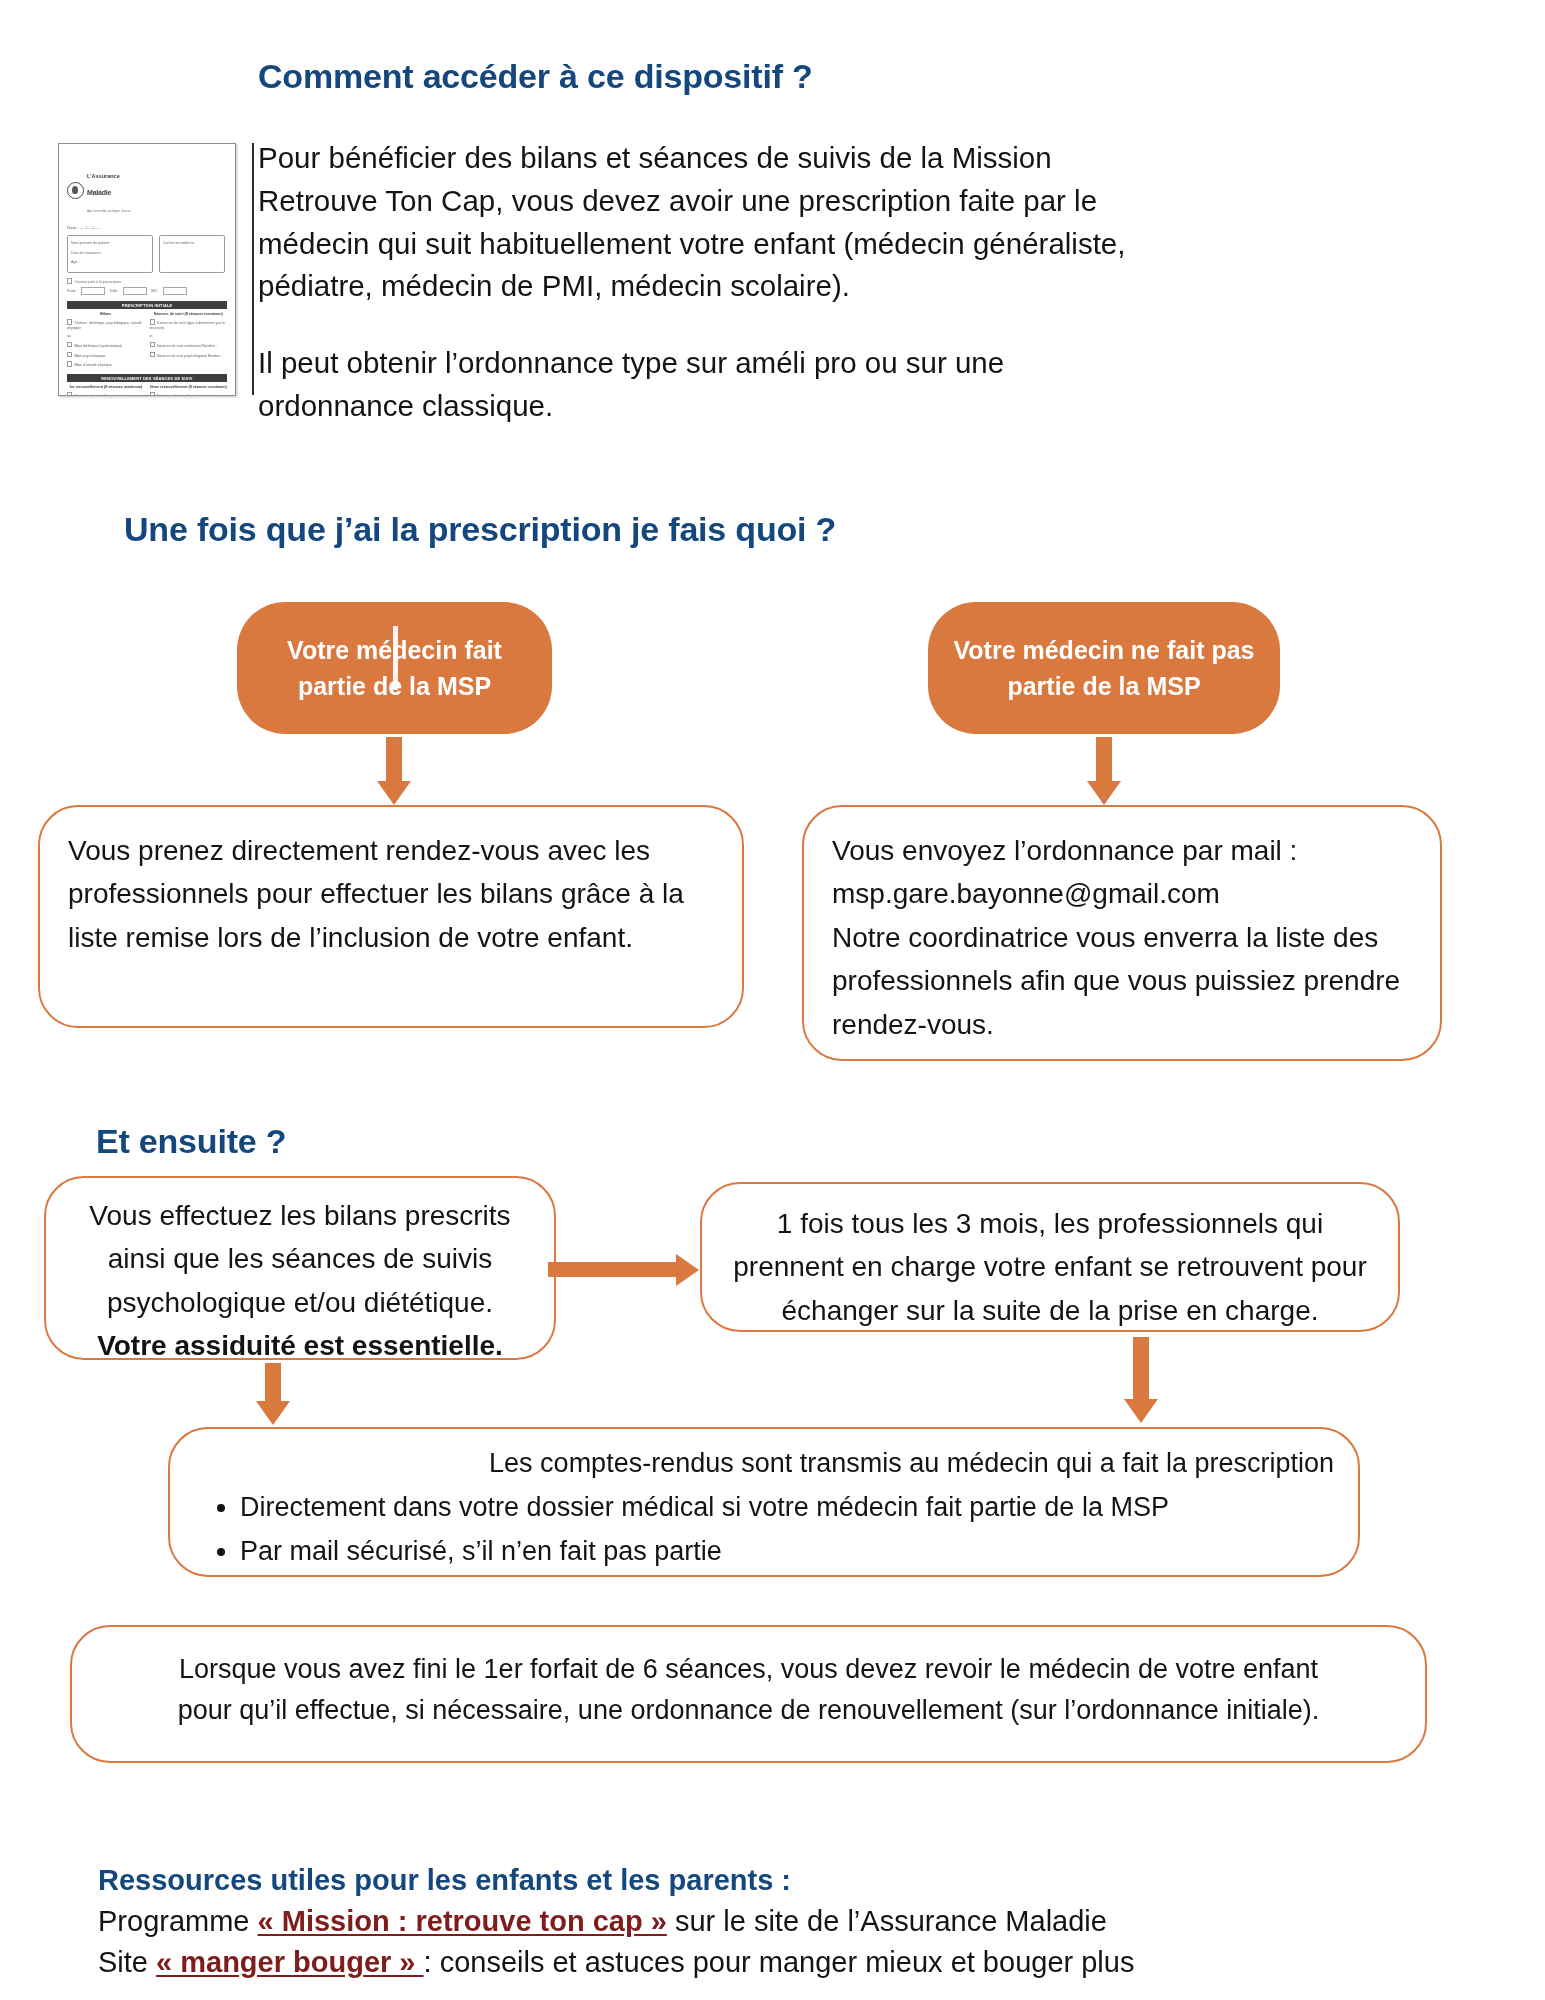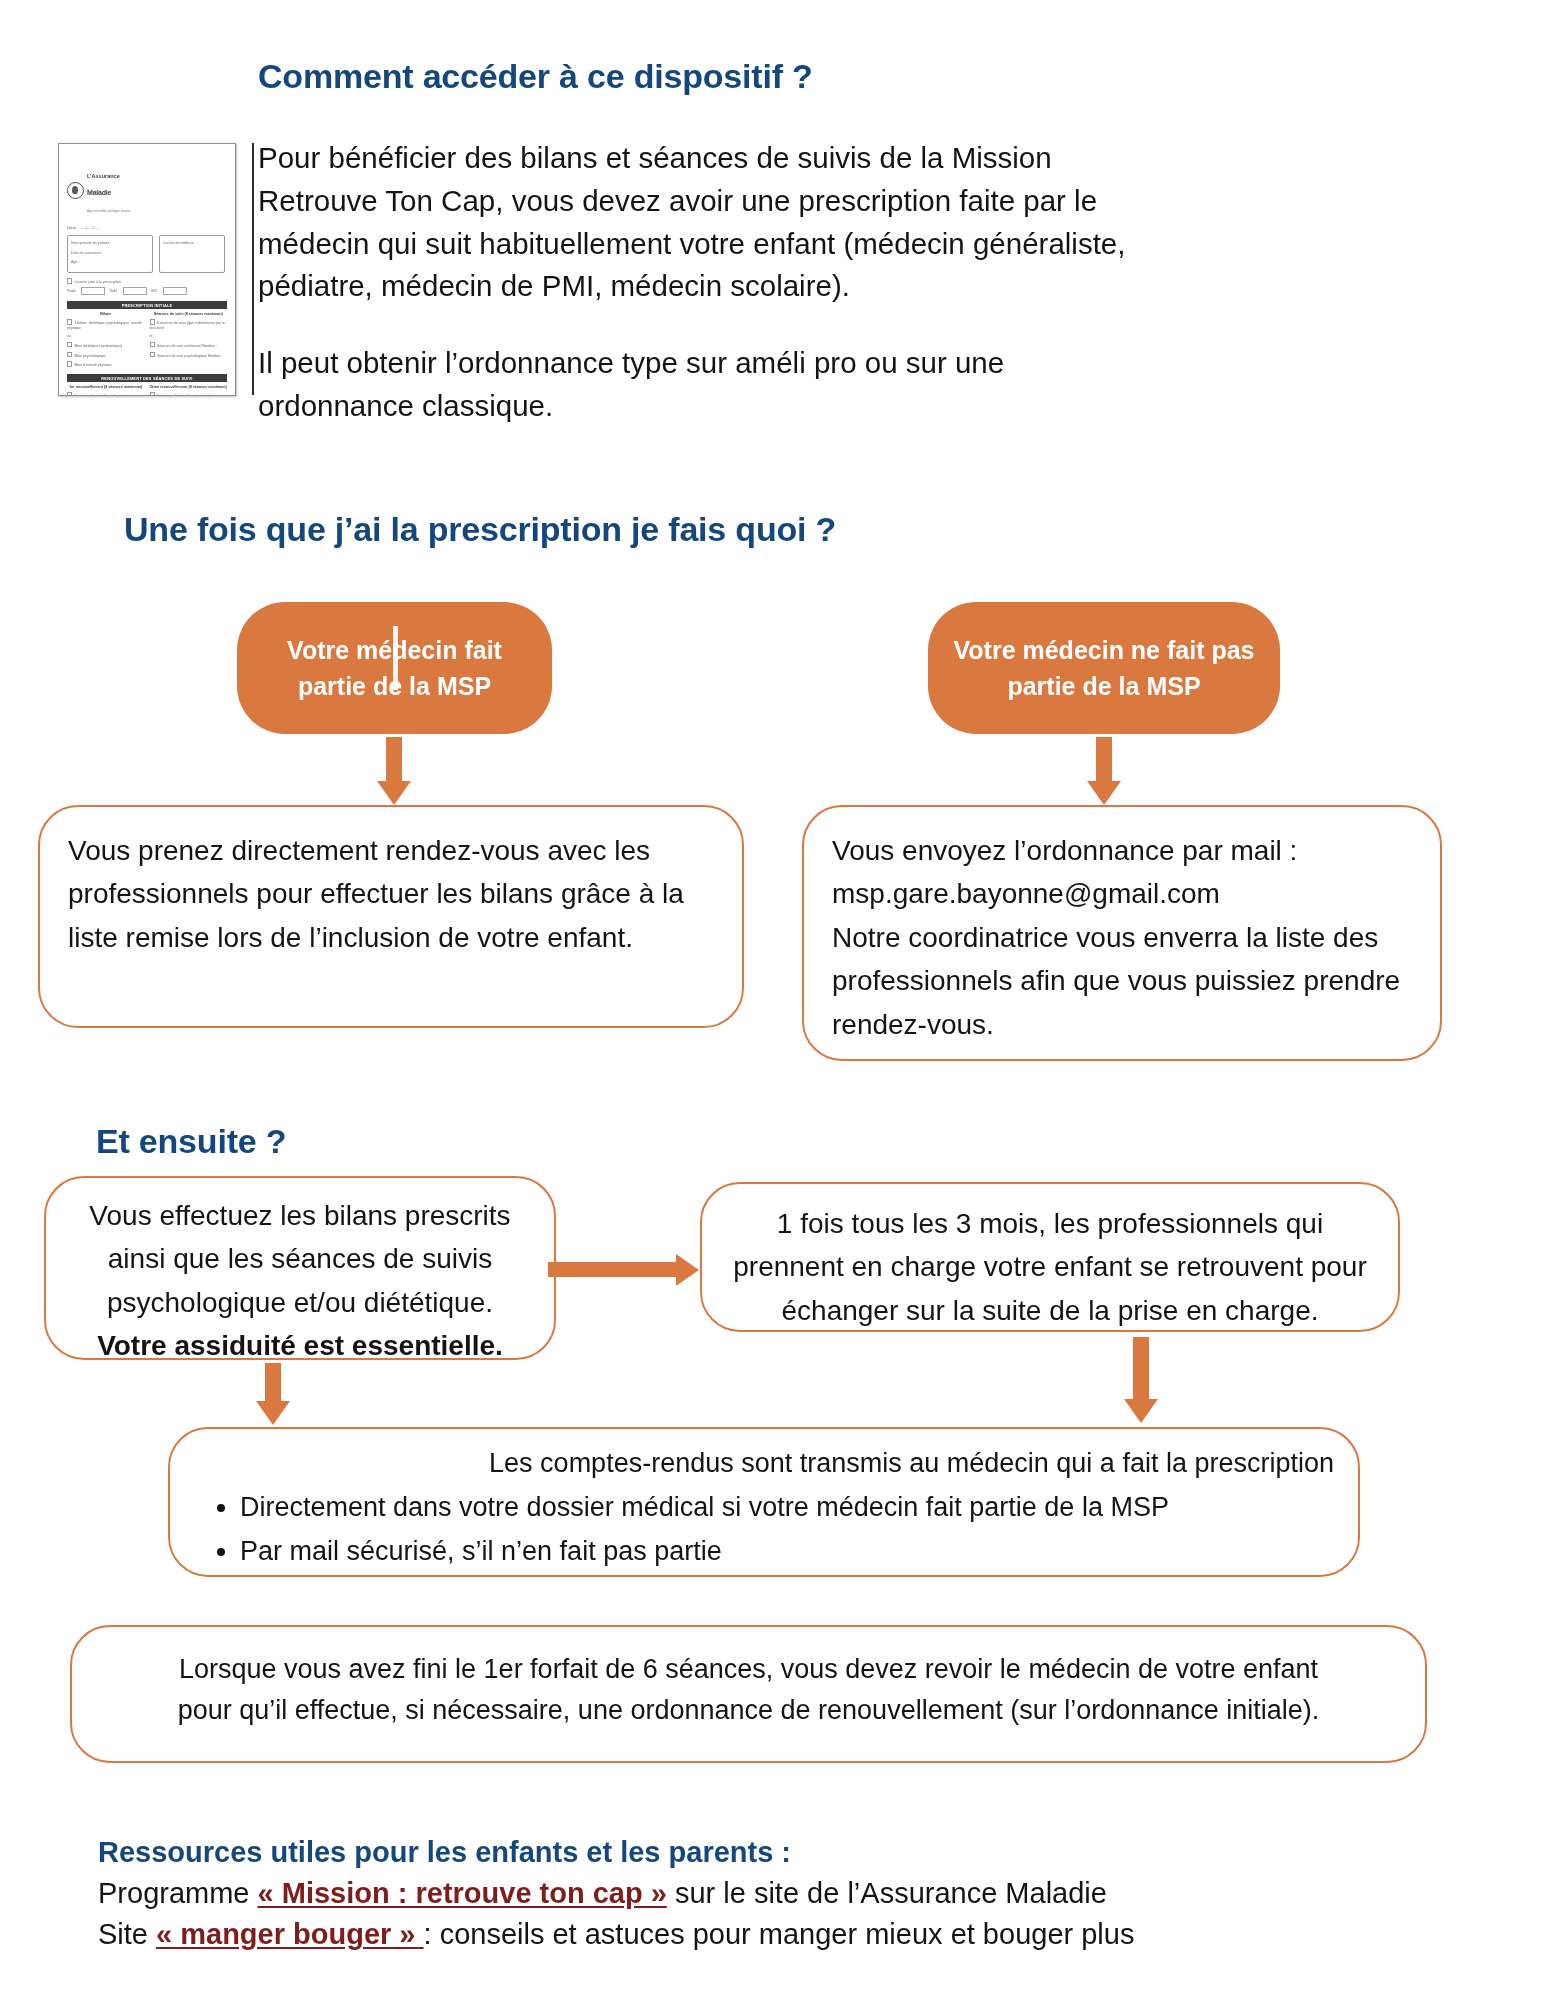--- a/index.html
+++ b/index.html
@@ -212,20 +212,21 @@
     top: 1832px;
     width: 1300px;
     font-family: "Liberation Sans Narrow", "Liberation Sans", sans-serif;
     font-size: 29px;
     line-height: 1.42;
     color: #141414;
   }
   #resources .res-title {
     color: #14477d;
     font-weight: bold;
+    margin-top: 28px;
   }
   .reslink {
     color: #7f1d1d;
     font-weight: bold;
     text-decoration: underline;
     text-underline-offset: 3px;
   }
 </style>
 </head>
 <body>

